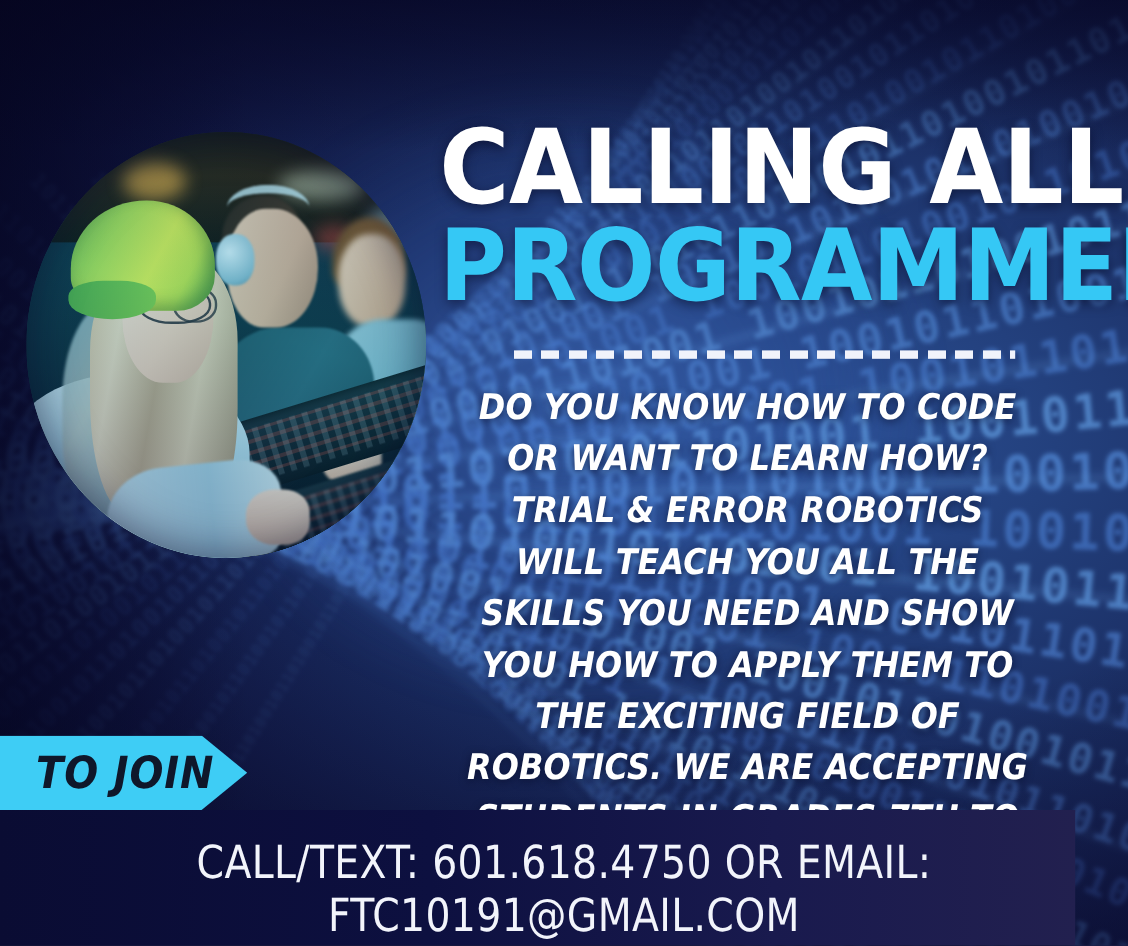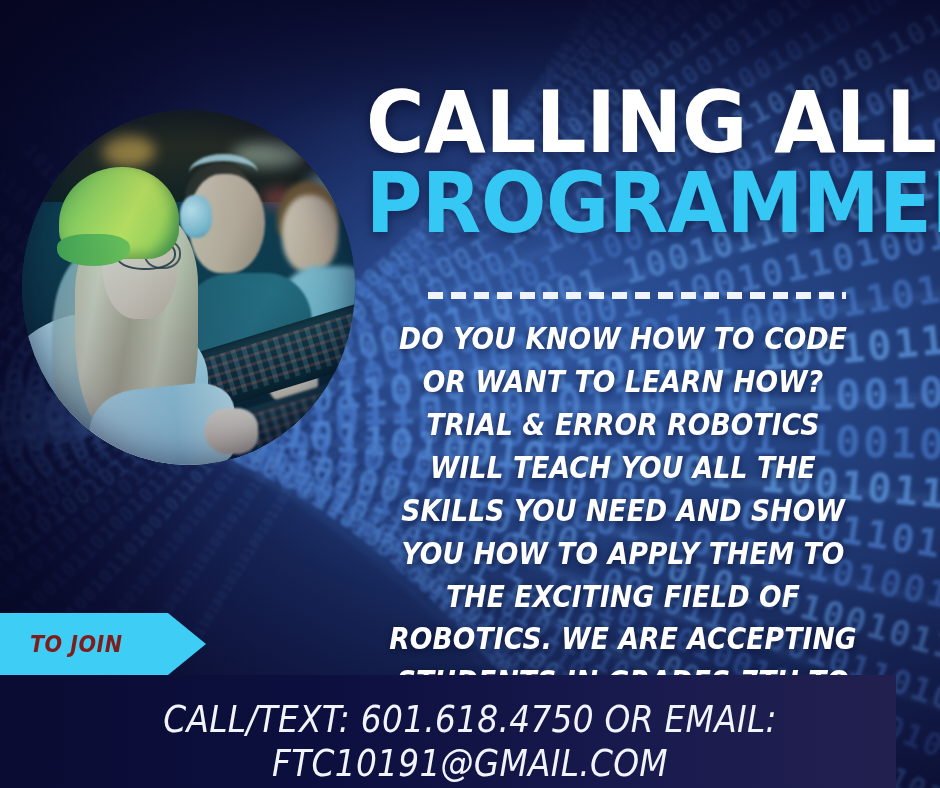--- a/index.html
+++ b/index.html
@@ -137,21 +137,21 @@
     background:linear-gradient(115deg,#f0d4bb,#c69a7c);border-radius:46%;filter:blur(2.6px);}
   .c-hair{left:76.5%;top:20%;width:18%;height:17%;
     background:linear-gradient(110deg,#6b4422,#b3752e);border-radius:54% 50% 24% 28%/66% 62% 30% 28%;filter:blur(2.8px);}
   .photo-tint{position:absolute;inset:0;
     background:linear-gradient(200deg, rgba(20,70,110,.22) 0%, rgba(0,160,190,.16) 45%, rgba(10,30,80,.30) 100%);}
   .photo-edge{position:absolute;inset:0;border-radius:50%;
     box-shadow:inset 0 0 36px rgba(6,10,40,.55);}
 
   
   .headline{
-    position:absolute;left:366px;top:86px;width:556px;
+    position:absolute;left:366px;top:104px;width:556px;
   }
   .hl-line{
     font-family:"DejaVu Sans Condensed","Liberation Sans Narrow","Liberation Sans",sans-serif;
     font-weight:700;
     line-height:.86;
     letter-spacing:-.004em;
     text-transform:uppercase;
     transform:scaleX(1.03);
     transform-origin:left center;
     white-space:nowrap;
@@ -184,29 +184,28 @@
   
   .ribbon{
     position:absolute;left:0;top:613px;width:206px;height:62px;
     background:#3ecdf5;
     clip-path:polygon(0 0, 168px 0, 206px 50%, 168px 100%, 0 100%);
     display:flex;align-items:center;
   }
   .ribbon-label{
     margin-left:30px;
     font-family:"DejaVu Sans Condensed","Liberation Sans Narrow","Liberation Sans",sans-serif;
-    font-weight:700;font-style:italic;font-size:23px;letter-spacing:.02em;
-    color:#7f1d1d;text-transform:uppercase;
+    font-weight:700;font-style:italic;font-size:37px;letter-spacing:.02em;
+    color:#0f172a;text-transform:uppercase;
   }
 
   
   .footer{
     position:absolute;left:0;top:675px;width:896px;height:113px;
     background:linear-gradient(to right,#0a0c33 0%, #0d1040 40%, #191a4e 72%, #22204f 100%);
-    font-style:italic;
   }
   .footer-text{
     position:absolute;left:0;top:22px;width:940px;text-align:center;
     font-family:"DejaVu Sans Condensed","Liberation Sans Narrow","Liberation Sans",sans-serif;
     font-weight:400;
     font-size:38px;letter-spacing:.008em;
     color:#f2f4fb;text-transform:uppercase;
     transform:scaleX(.96);
   }
 </style>

